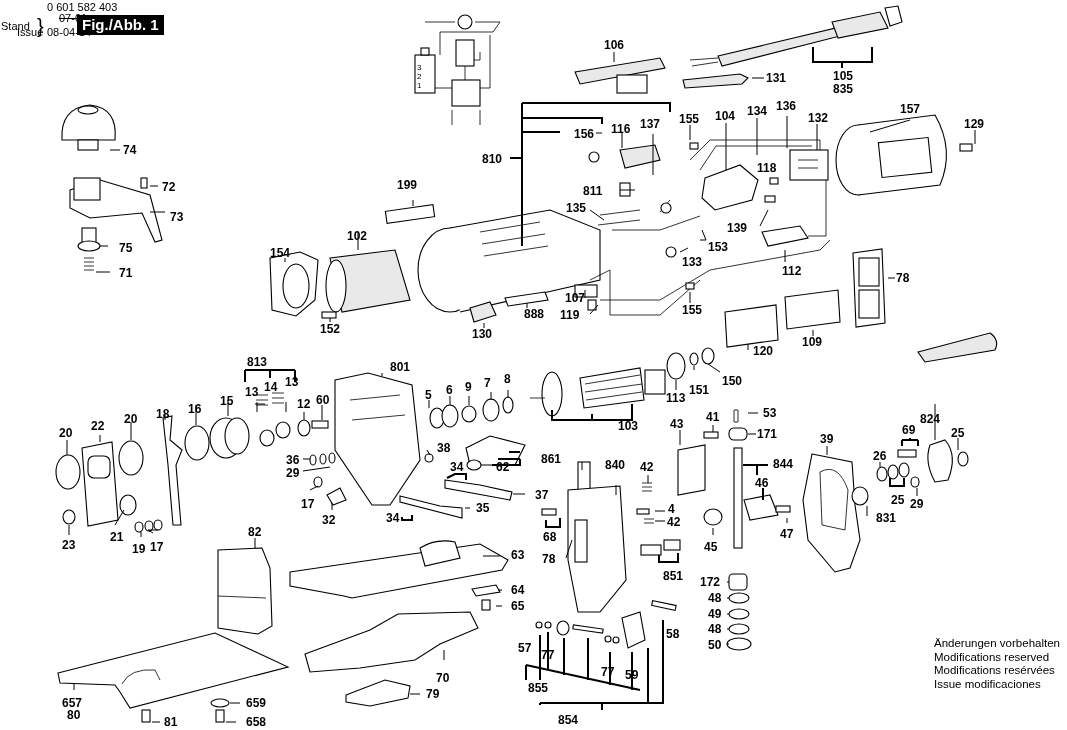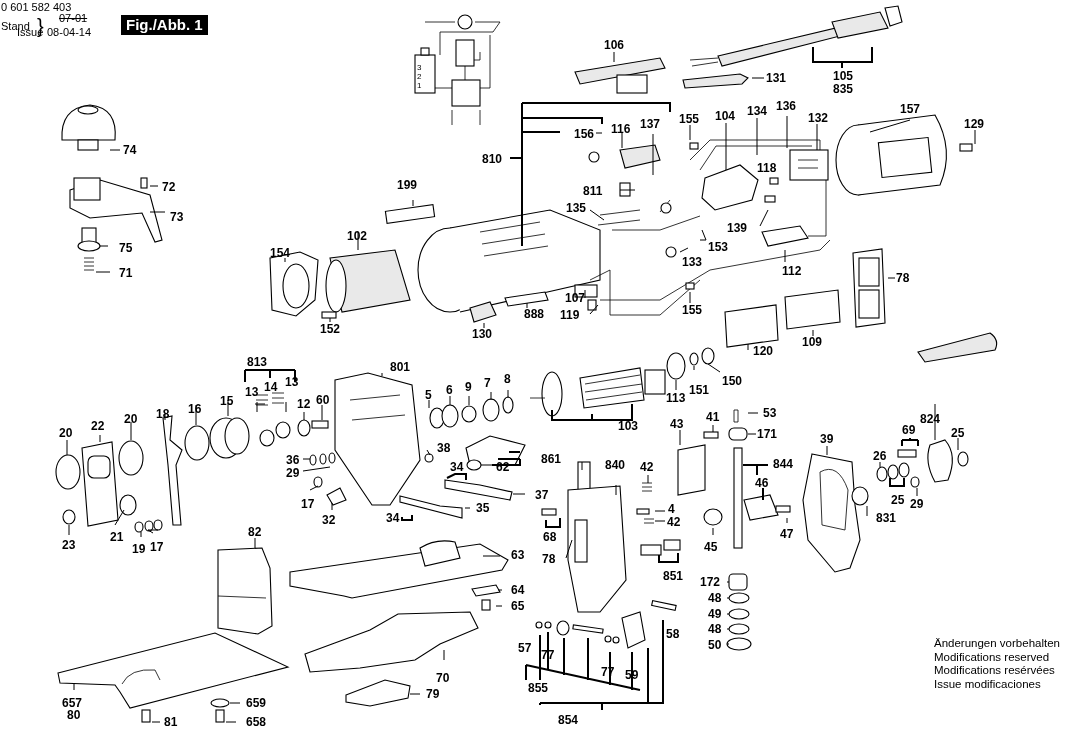--- a/index.html
+++ b/index.html
@@ -1,34 +1,34 @@
 <!DOCTYPE html>
 <html><head>
 <meta charset="utf-8">
 <style>
   html, body { margin:0; padding:0; background:#ffffff; }
   body { width:1067px; height:730px; position:relative; overflow:hidden;
          font-family:"Liberation Sans", sans-serif; color:#000; }
   .hdr { position:absolute; font-size:11px; line-height:12px; }
   .fig-badge { position:absolute; left:77px; top:15px; background:#000; color:#fff;
-               font-weight:bold; font-size:15px; padding:1px 5px; line-height:18px;margin-left:44px; }
+               font-weight:bold; font-size:15px; padding:1px 5px; line-height:18px; }
   .strike { position:absolute; left:59px; top:12px; font-size:11px; }
   .note { position:absolute; left:934px; top:637px; font-size:11.5px; line-height:13.5px; }
   svg#drawing { position:absolute; left:0; top:0; }
   .lbl { font-family:"Liberation Sans", sans-serif; font-weight:bold; font-size:12px; fill:#000; }
   .part { fill:#fff; stroke:#000; stroke-width:1.1; }
   .dot { fill:#e9e9e9; stroke:#000; stroke-width:1.1; }
   .lead { fill:none; stroke:#000; stroke-width:1; }
   .brk { fill:none; stroke:#000; stroke-width:2; }
   .thin { fill:none; stroke:#000; stroke-width:0.8; }
 </style>
 </head>
 <body>
 
-<div class="hdr" style="left:1px; top:1px;">0 601 582 403</div>
+<div class="hdr" style="left:1px; top:1px;padding-left:46px;">0 601 582 403</div>
 <div class="hdr" style="left:1px; top:20px;">Stand</div>
 <div class="hdr" style="left:17px; top:26px;">Issue</div>
 <div class="hdr" style="left:37px; top:13px; font-size:20px; line-height:26px;">}</div>
 <div class="strike">
   <span style="text-decoration:line-through;">07-01</span>
 </div>
 <div class="hdr" style="left:47px; top:26px;">08-04-14</div>
 <div class="fig-badge">Fig./Abb. 1</div>
 
 <div class="note">

